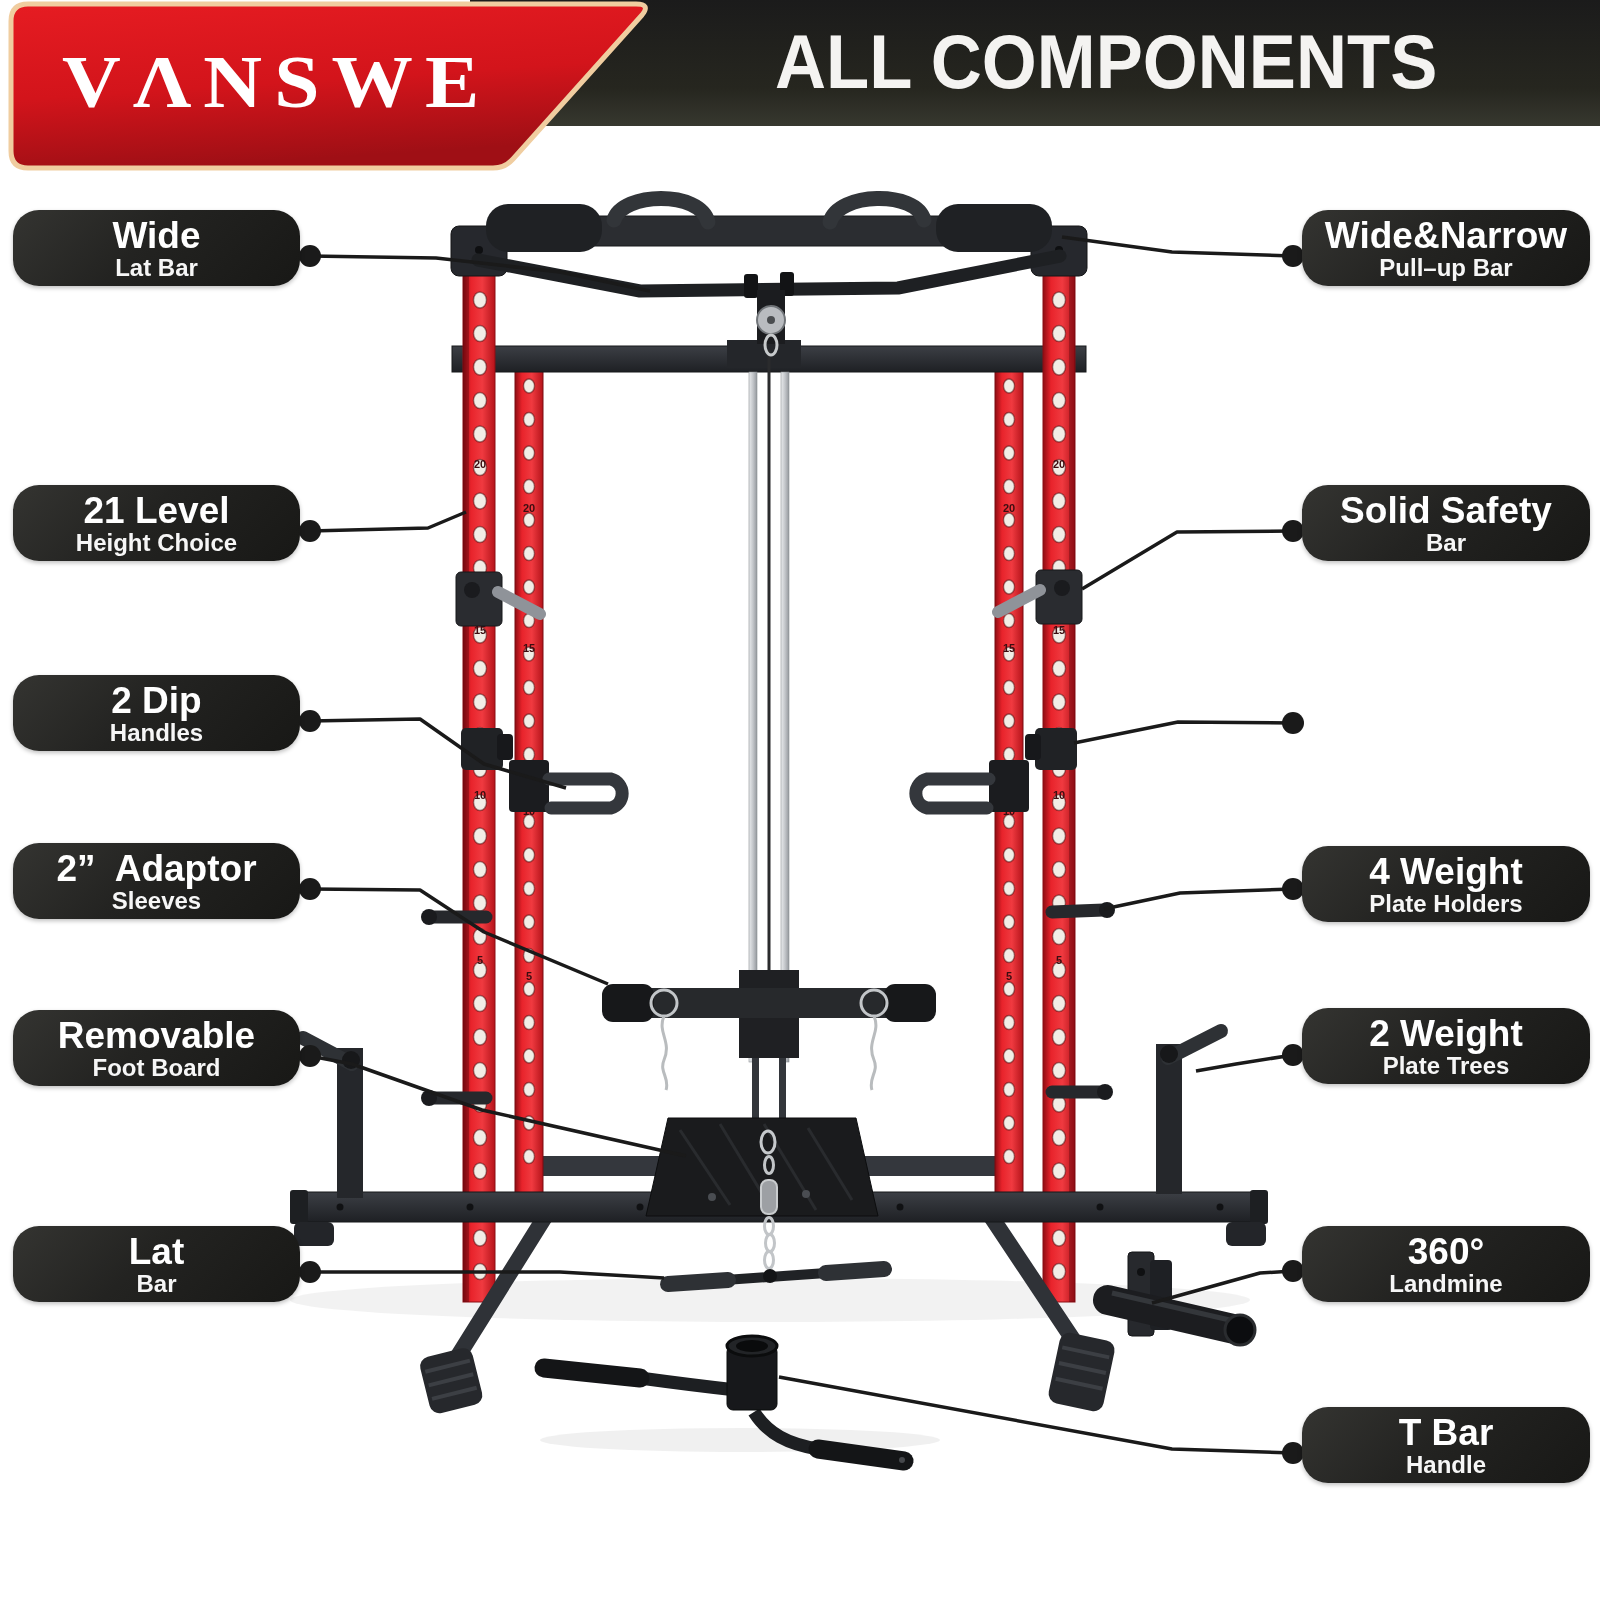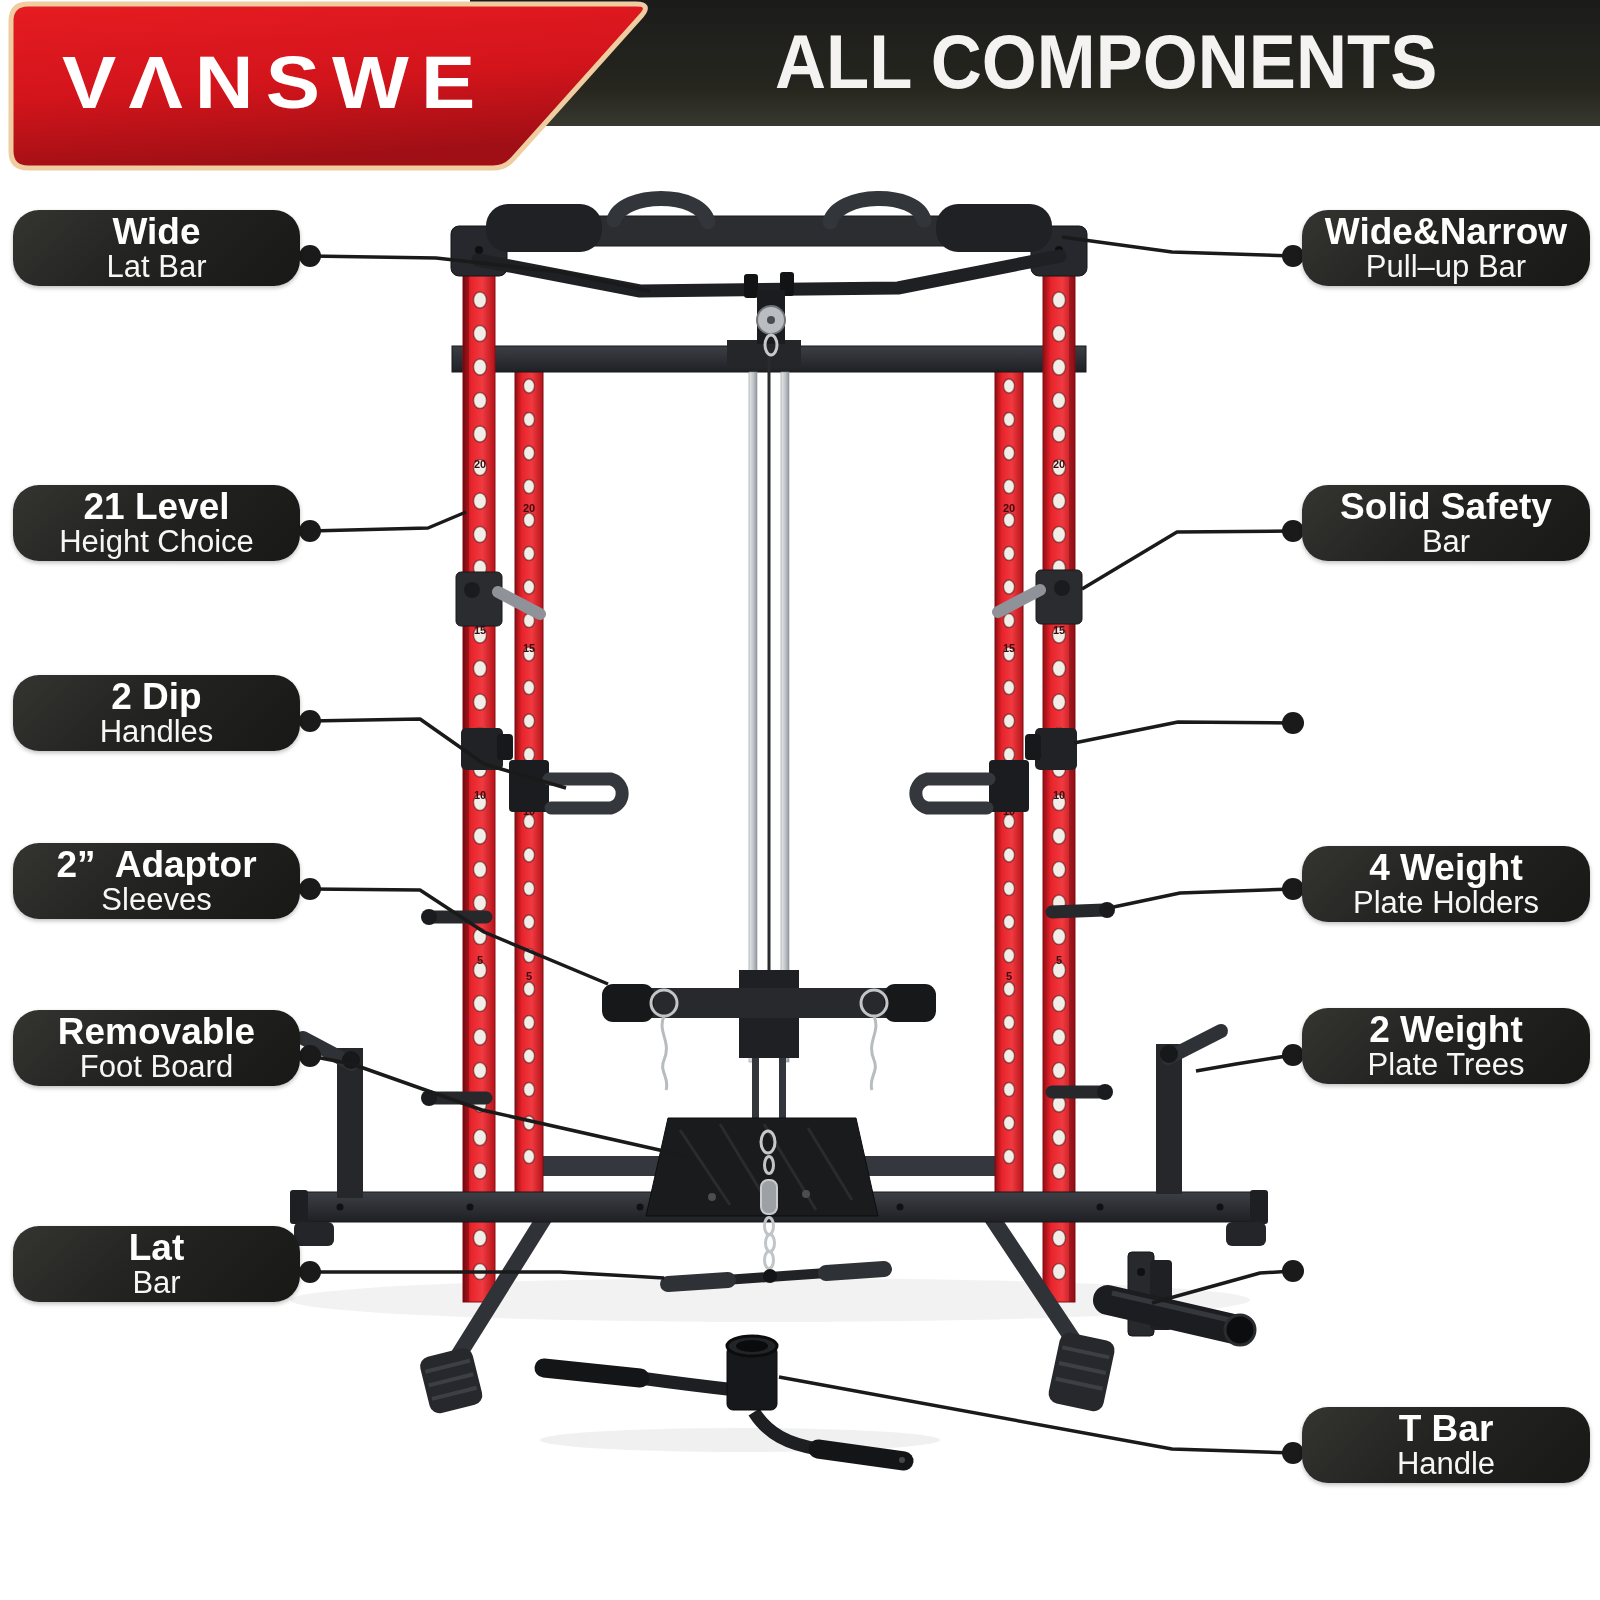--- a/index.html
+++ b/index.html
@@ -3,30 +3,30 @@
 <meta charset="utf-8">
 <style>
   html,body{margin:0;padding:0;background:#ffffff;}
   #canvas{position:relative;width:1600px;height:1600px;background:#ffffff;overflow:hidden;
           font-family:"Liberation Sans",sans-serif;}
   
   #banner{position:absolute;left:470px;top:0;width:1130px;height:126px;
           background:linear-gradient(180deg,#1b1b1b 0%,#26261f 70%,#37382f 100%);}
   #title{position:absolute;left:775px;top:18px;color:#f4f3f1;font-size:76px;font-weight:bold;
          letter-spacing:0px;transform:scaleX(0.93);transform-origin:left top;white-space:nowrap;}
-  #brand-wrap{position:absolute;left:0;top:0;width:700px;height:185px;}
+  #brand-wrap{position:absolute;left:0;top:0;width:700px;height:185px;font-family:Liberation Serif, serif;}
   #brand-text{position:absolute;left:62px;top:40px;color:#ffffff;font-size:74px;font-weight:bold;
               letter-spacing:11px;transform:scaleX(1.10);transform-origin:left top;white-space:nowrap;}
   
   .pill{position:absolute;width:287px;height:76px;border-radius:26px;
         background:linear-gradient(135deg,#343431 0%,#232321 45%,#181816 100%);
         color:#ffffff;display:flex;flex-direction:column;align-items:center;justify-content:center;
         text-align:center;line-height:1.06;box-shadow:0 2px 4px rgba(0,0,0,0.25);}
   .pill .l1{font-size:37px;font-weight:bold;}
-  .pill .l2{font-size:31px;font-weight:normal;opacity:.96;}
+  .pill .l2{font-size:24px;font-weight:bold;opacity:.96;}
   .pill.left{left:13px;}
   .pill.right{left:1302px;width:288px;}
   
   .layer{position:absolute;left:0;top:0;}
 </style>
 </head>
 <body>
 
 <div id="canvas">
 
@@ -449,18 +449,22 @@
     <span class="l2">Bar</span>
   </div>
   <div class="pill right" style="top:846px">
     <span class="l1">4 Weight</span>
     <span class="l2">Plate Holders</span>
   </div>
   <div class="pill right" style="top:1008px">
     <span class="l1">2 Weight</span>
     <span class="l2">Plate Trees</span>
   </div>
+  <div class="pill right" style="top:1226px">
+    <span class="l1">360°</span>
+    <span class="l2">Landmine</span>
+  </div>
   <div class="pill right" style="top:1407px">
     <span class="l1">T Bar</span>
     <span class="l2">Handle</span>
   </div>
 
 </div>
 
 </body></html>

